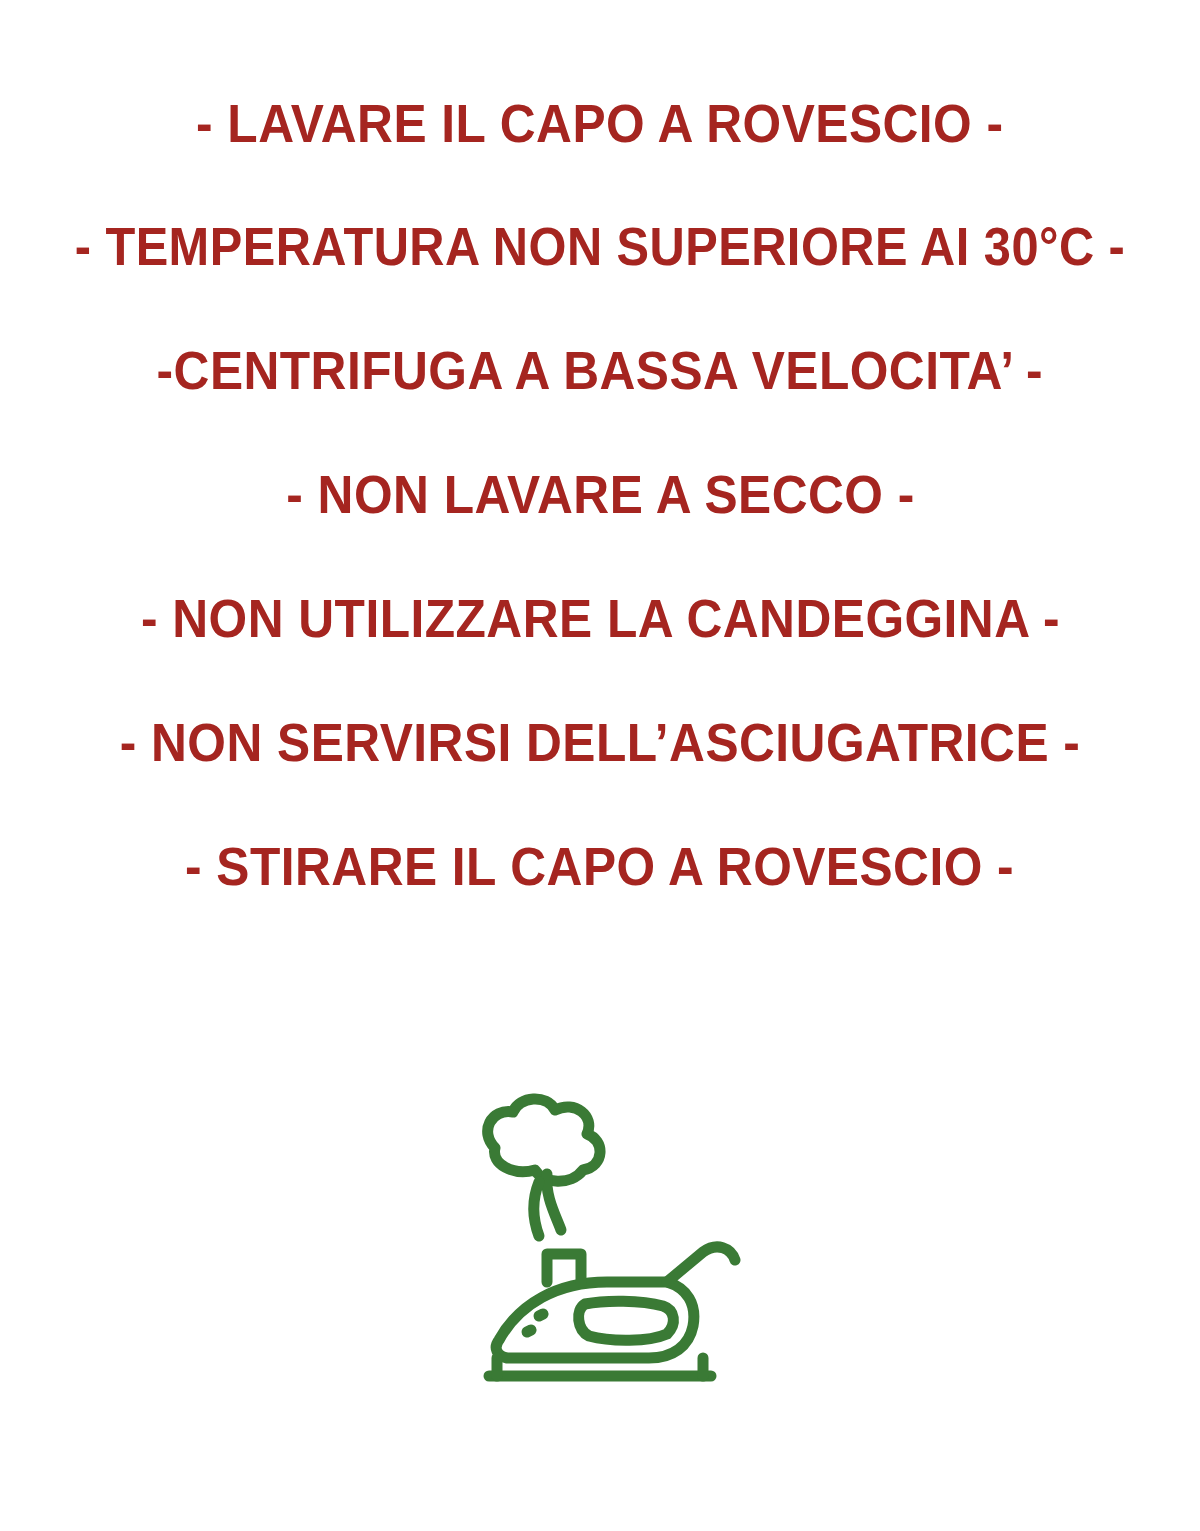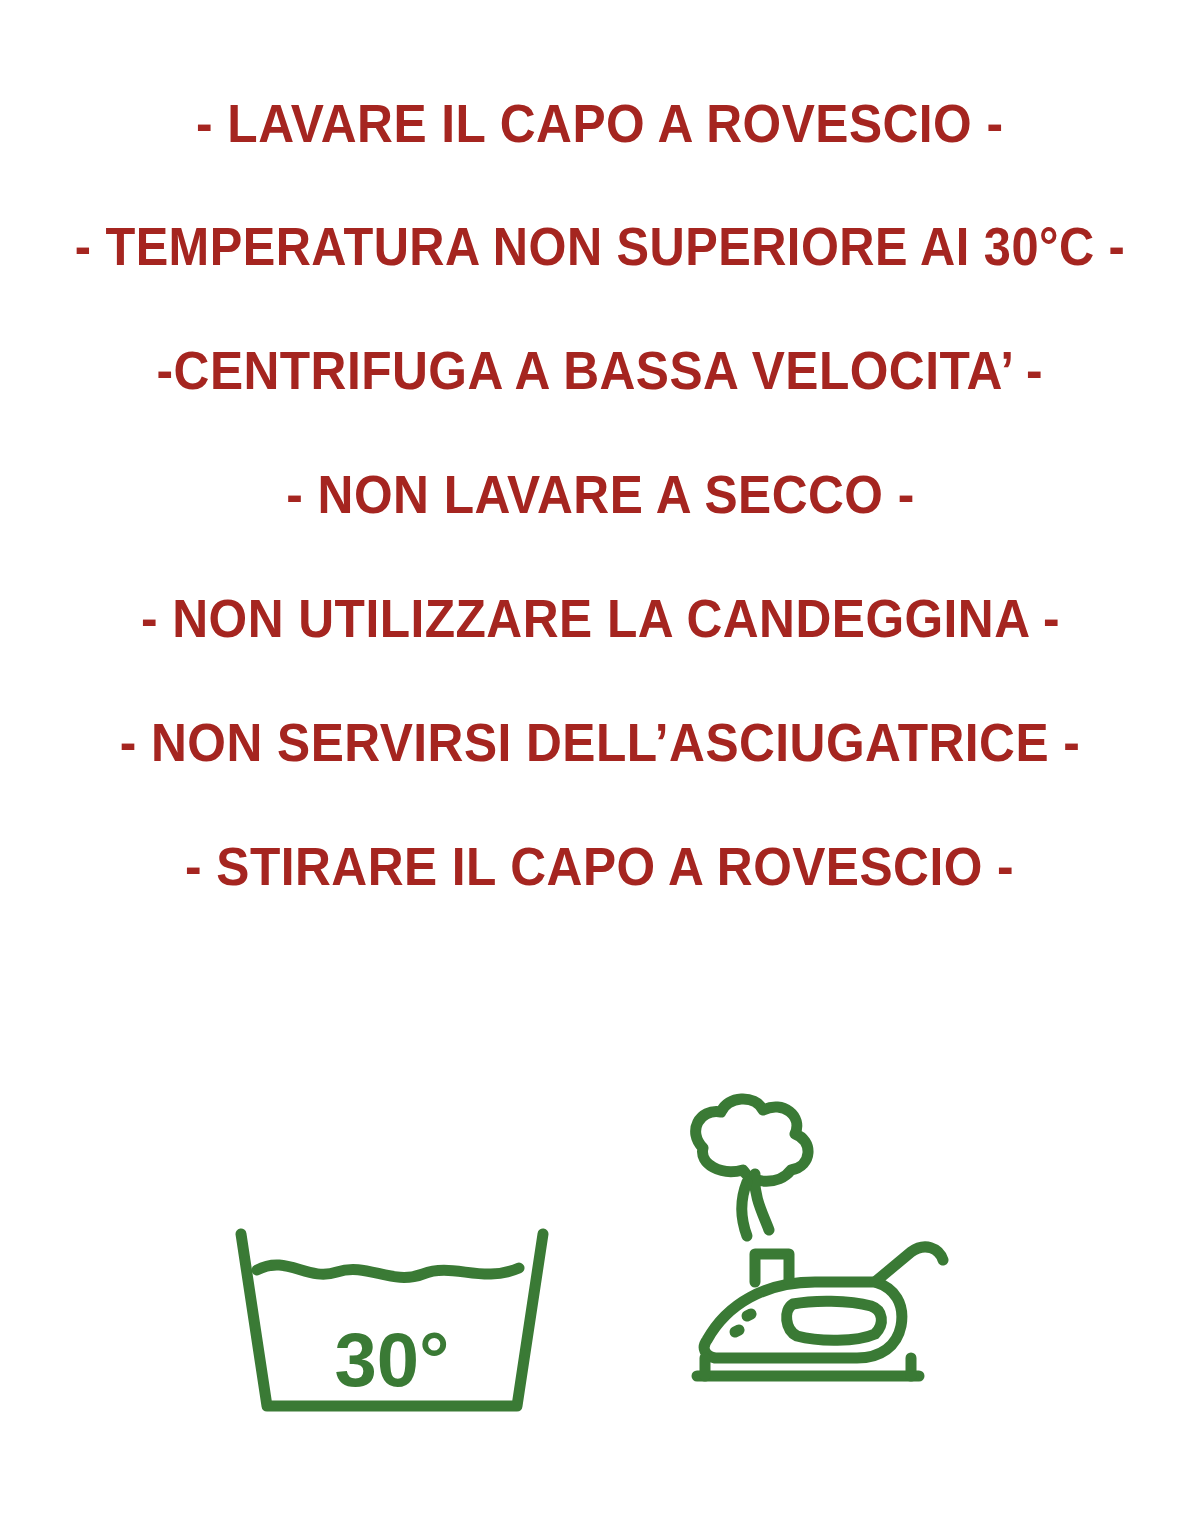--- a/index.html
+++ b/index.html
@@ -74,29 +74,20 @@
     <div class="line line-2">- TEMPERATURA NON SUPERIORE AI 30°C -</div>
     <div class="line">-CENTRIFUGA A BASSA VELOCITA’ -</div>
     <div class="line">- NON LAVARE A SECCO -</div>
     <div class="line">- NON UTILIZZARE LA CANDEGGINA -</div>
     <div class="line">- NON SERVIRSI DELL’ASCIUGATRICE -</div>
     <div class="line">- STIRARE IL CAPO A ROVESCIO -</div>
   </div>
 
   <div class="symbols">
 
-    <div class="symbol">
-      <svg width="330" height="200" viewBox="0 0 330 200" xmlns="http://www.w3.org/2000/svg">
-        <g fill="none" stroke="#3a7a35" stroke-width="11" stroke-linecap="round" stroke-linejoin="round">
-          <path d="M14 14 L40 186 L290 186 L316 14"></path>
-          <path d="M30 50 C 60 34, 80 62, 110 52 C 140 42, 165 66, 196 54 C 226 42, 255 64, 292 48"></path>
-        </g>
-        <text class="wash-temp-text" x="165" y="166" text-anchor="middle">30°</text>
-      </svg>
-    </div>
 
     <div class="symbol">
       <svg width="330" height="330" viewBox="0 0 330 330" xmlns="http://www.w3.org/2000/svg">
         <g fill="none" stroke="#3a7a35" stroke-width="11" stroke-linecap="round" stroke-linejoin="round">
 
           <path d="M60 58 C 44 42, 56 18, 78 22 C 84 6, 112 4, 120 20 C 140 10, 160 26, 152 44 C 170 50, 170 76, 148 80 C 136 96, 108 94, 100 80 C 78 86, 56 74, 60 58 Z"></path>
           <path d="M112 84 C 110 106, 120 124, 126 140"></path>
           <path d="M104 92 C 96 112, 98 130, 104 146"></path>
 
           <path d="M64 250 C 84 214, 122 192, 172 192 L 232 192 C 252 198, 262 214, 258 236 C 254 256, 238 268, 214 268 L 72 268 C 62 266, 58 258, 64 250 Z"></path>

